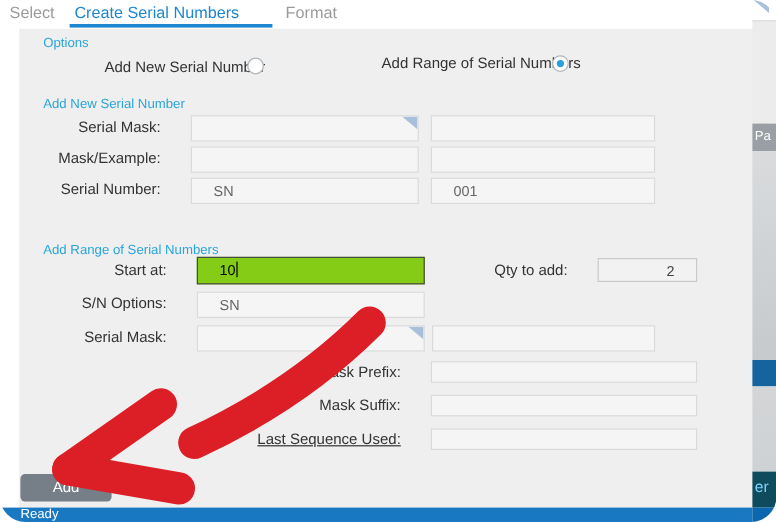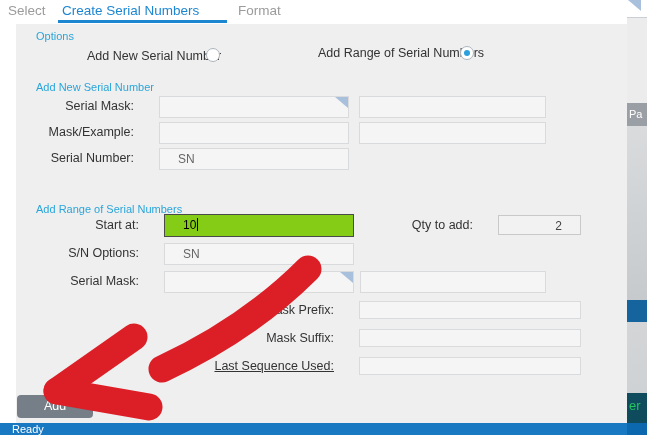--- a/index.html
+++ b/index.html
@@ -1,17 +1,17 @@
 <!DOCTYPE html>
 <html><head>
 <meta charset="utf-8">
 <style>
   * { margin:0; padding:0; box-sizing:border-box; }
   body { font-family:"Liberation Sans", sans-serif; background:#fff; }
-  #screen { position:relative; width:647px; height:435px; overflow:hidden; background:#fff; }
+  #screen { position:relative; width:647px; height:435px; overflow:hidden; background:#fff;border-radius:21px; }
 
   
   .tabbar { position:absolute; left:0; top:0; width:627px; height:24px; background:#fff; }
   .tab { position:absolute; top:3px; font-size:13.5px; color:#9b9b9b; cursor:default; white-space:nowrap; }
   .tab.active { color:#1d86d1; }
   .tab-underline { position:absolute; left:58px; top:20px; width:169px; height:3px; background:#1d86d1; }
 
   
   .body { position:absolute; left:16px; top:24px; width:627px; height:432px; background:#efefef; }
 
@@ -31,34 +31,34 @@
   .radio { position:absolute; width:14px; height:14px; border-radius:50%;
            background:#fff; border:1px solid #adb6bd; }
   .radio.on::after { content:""; position:absolute; left:3px; top:3px; width:6px; height:6px;
                      border-radius:50%; background:#2ba0dc; }
 
   .add-btn { position:absolute; left:17px; top:395px; width:76px; height:23px; background:#767e87;
              border:none; border-radius:4px; color:#fff; font-size:12.5px; font-family:"Liberation Sans",sans-serif;
              text-align:center; line-height:21px; }
 
   .statusbar { position:absolute; left:0; top:423px; width:627px; height:12px; background:#1878c2;
-               color:#fff; font-size:11px; line-height:13px; padding-left:12px; overflow:hidden; }
+               color:#fff; font-size:11px; line-height:13px; padding-left:17px; overflow:hidden; }
 
   
   .strip { position:absolute; left:627px; top:0; width:20px; height:435px; }
   .strip-seg { position:absolute; left:0; width:20px; }
   .seg-white { top:0; height:18px; background:#fff; border-bottom:1px solid #c9cfd4; }
   .seg-white .corner-tri { left:1px; right:auto; }
   .seg-gray1 { top:18px; height:85px; background:#ececec; }
   .seg-pa { top:103px; height:23px; background:#999fa4; color:#fff; font-size:11px;
             line-height:23px; padding-left:2px; overflow:hidden; }
   .seg-grad1 { top:126px; height:174px; background:linear-gradient(#d9dbdd,#c6cacc); }
   .seg-blue1 { top:300px; height:22px; background:#15649e; }
   .seg-grad2 { top:322px; height:71px; background:linear-gradient(#d3d5d7,#cfd2d4); }
-  .seg-teal { top:393px; height:30px; background:#0e4b5c; color:#22c55e; font-size:13px;
+  .seg-teal { top:393px; height:30px; background:#0e4b5c; color:#7dd3fc; font-size:13px;
               line-height:16px; padding:5px 0 0 2px; overflow:hidden; }
   .seg-blue2 { top:423px; height:12px; background:#0b68ae; }
 
   .arrow-svg { position:absolute; left:10px; top:253px; width:320px; height:172px; z-index:50; pointer-events:none; }
 </style>
 </head>
 <body>
 
 <div id="screen">
 
@@ -85,20 +85,21 @@
       <span class="corner-tri"></span>
     </div>
     <div class="field h22" style="left:343px; top:72px; width:187px;"></div>
 
     <div class="lbl" style="right:509px; top:101px;">Mask/Example:</div>
     <div class="field h22" style="left:143px; top:98px; width:190px;"></div>
     <div class="field h22" style="left:343px; top:98px; width:187px;"></div>
 
     <div class="lbl" style="right:509px; top:127px;">Serial Number:</div>
     <div class="field h22" style="left:143px; top:124px; width:190px;">SN</div>
+    <div class="field h22" style="left:343px; top:124px; width:187px;">001</div>
 
     <div class="heading" style="left:20px; top:179px;">Add Range of Serial Numbers</div>
 
     <div class="lbl" style="right:504px; top:194px;">Start at:</div>
     <div class="field focused" style="left:148px; top:190px; width:190px;">
       <span>10</span><span class="caret"></span>
     </div>
 
     <div class="lbl" style="right:170px; top:194px;">Qty to add:</div>
     <div class="field num" style="left:482px; top:191px; width:83px;">2</div>

